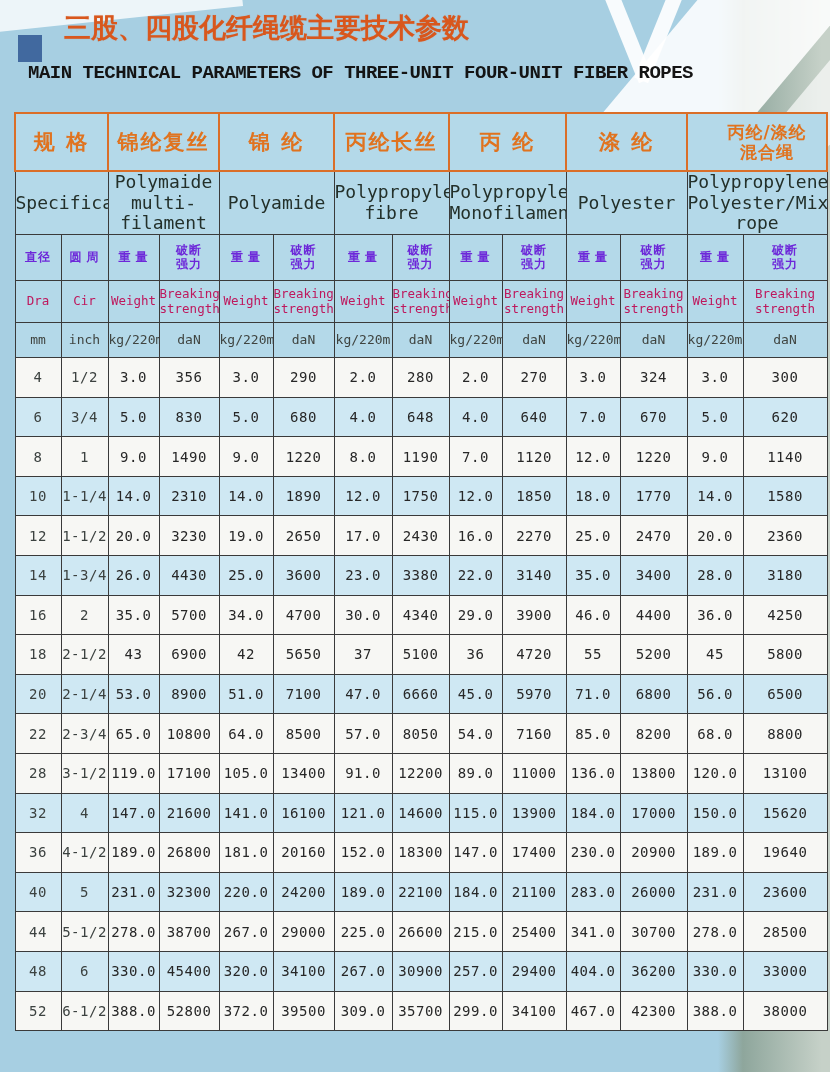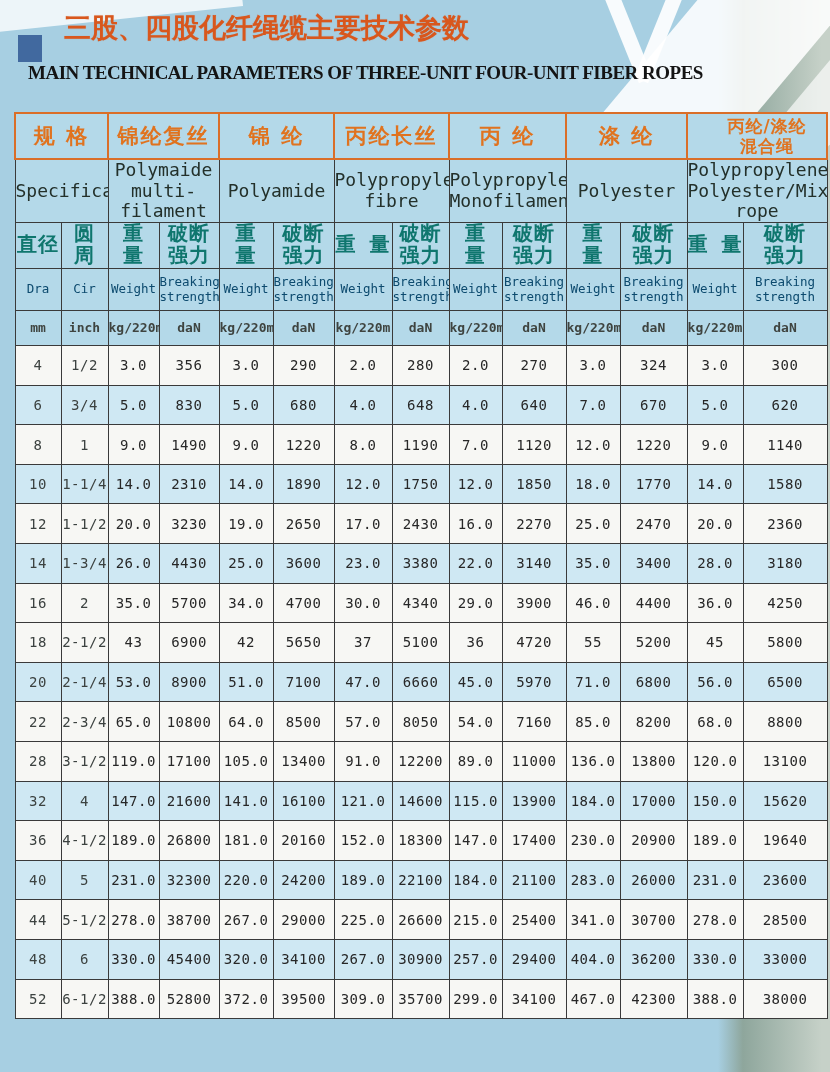--- a/index.html
+++ b/index.html
@@ -19,51 +19,51 @@
 
   .title-block{position:absolute;left:0;top:0;width:760px;z-index:2;}
   .title-bullet{position:absolute;left:18px;top:35px;width:24px;height:27px;background:#41699f;}
   .title-zh{
     position:absolute;left:64px;top:10px;white-space:nowrap;
     font-size:27px;font-weight:bold;color:#d8571d;letter-spacing:0px;
     text-shadow:0 0 1px rgba(216,87,29,.4);
   }
   .title-en{
     position:absolute;left:28px;top:62px;white-space:nowrap;
-    font-family:Liberation Serif, serif;font-weight:bold;
+    font-family:Liberation Mono, monospace;font-weight:bold;
     font-size:19px;color:#141414;letter-spacing:-.5px;
   }
 
   table.spec{
     position:absolute;left:14px;top:112px;width:812px;z-index:2;
     border-collapse:collapse;table-layout:fixed;
     font-family:"DejaVu Sans Mono",monospace;
   }
   table.spec th,table.spec td{
     border:1.5px solid #3a3a3a;text-align:center;vertical-align:middle;
     padding:0;overflow:hidden;white-space:pre-line;line-height:1.15;
   }
-  tr.r1{height:46px;}
+  tr.r1{height:58px;}
   tr.r1 th{
     border:2.5px solid #da6e28;background:#b4d9e9;
     font-family:"DejaVu Sans",sans-serif;font-weight:bold;
     font-size:21px;color:#e0731f;letter-spacing:2px;
   }
   tr.r1 th.mixed{font-size:17px;letter-spacing:1px;line-height:1.2;padding-left:20px;}
   tr.r2{height:54px;}
   tr.r2 th{background:#b4d9e9;font-weight:normal;font-size:18px;color:#23302a;}
   tr.r3{height:46px;}
   tr.r3 th{
-    background:#b4d9e9;font-family:Liberation Mono, monospace;font-weight:bold;
-    font-size:20px;color:#0f766e;letter-spacing:1px;line-height:1.1;
+    background:#b4d9e9;font-family:Liberation Serif, serif;font-weight:bold;
+    font-size:12px;color:#6d28d9;letter-spacing:1px;line-height:1.1;
   }
   tr.r4{height:42px;}
-  tr.r4 th{background:#b4d9e9;font-weight:normal;font-size:12.5px;color:#0c4a6e;}
+  tr.r4 th{background:#b4d9e9;font-weight:normal;font-size:12.5px;color:#be185d;}
   tr.r5{height:35px;}
-  tr.r5 th{background:#b4d9e9;font-weight:bold;font-size:13px;color:#3f4440;}
+  tr.r5 th{background:#b4d9e9;font-weight:normal;font-size:13px;color:#3f4440;}
   tbody tr{height:39.6px;}
   tbody tr.shade td{background:#cfe8f3;}
   tbody tr.plain td{background:#f7f7f4;}
   tbody td{font-size:14px;color:#272727;letter-spacing:.5px;}
   tbody td.speccol{color:#3c4240;}
 </style>
 </head>
 <body>
 
 <div class="stripes">

